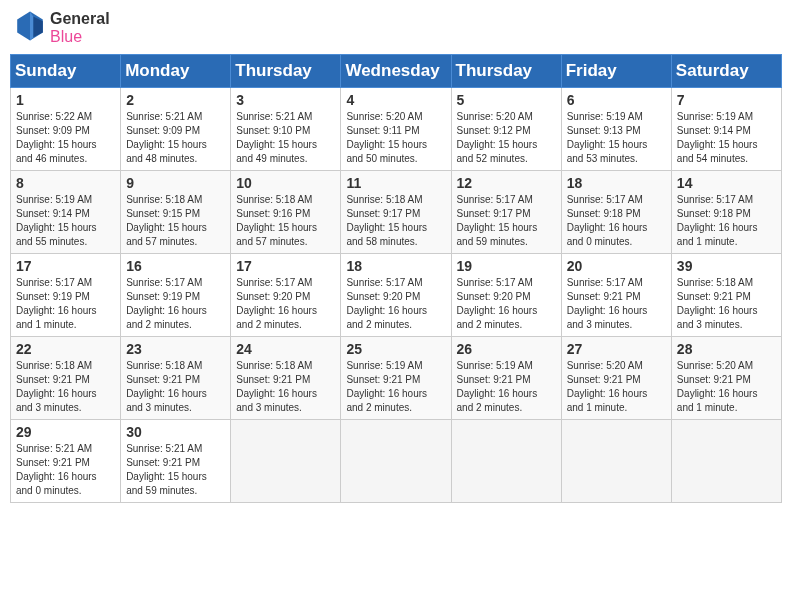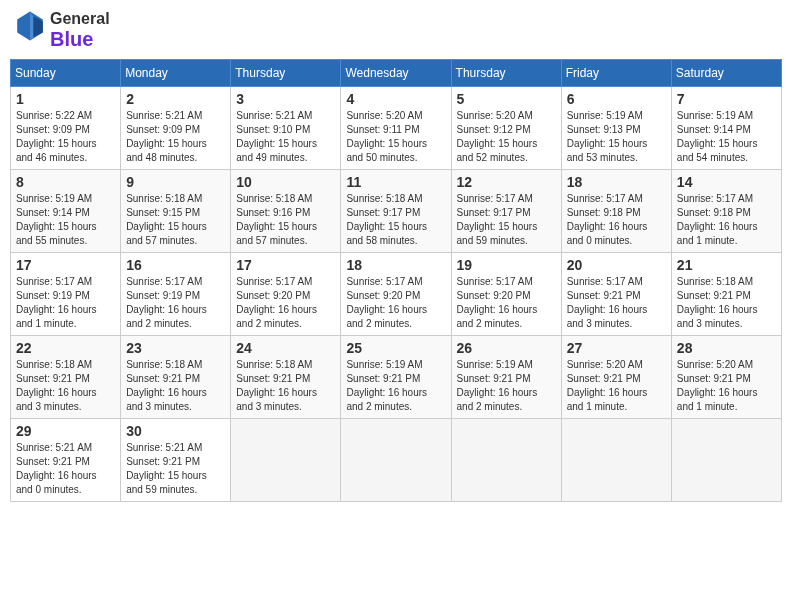--- a/index.html
+++ b/index.html
@@ -38,22 +38,22 @@
       color: #555;
     }
     .calendar {
       width: 100%;
       border-collapse: collapse;
       border: 1px solid #ccc;
     }
     .calendar th {
       background: #2a6bb5;
       color: #fff;
-      font-size: 12px;
-      font-weight: normal;
+      font-size: 17px;
+      font-weight: bold;
       padding: 6px 4px;
       text-align: left;
       border: 1px solid #4a8bd5;
     }
     .calendar td {
       vertical-align: top;
       border: 1px solid #ccc;
       padding: 4px 5px;
       width: 14.28%;
       min-height: 80px;
@@ -87,21 +87,21 @@
 
 <div class="header">
   <div class="logo">
     <svg class="logo-icon" viewBox="0 0 40 40">
       <polygon points="20,2 36,12 36,28 20,38 4,28 4,12" fill="#2a6bb5"></polygon>
       <polygon points="24,8 36,14 36,28 24,34" fill="#1a4a8a"></polygon>
       <polygon points="20,2 24,8 24,34 20,38" fill="#4a8bd5"></polygon>
     </svg>
     <div>
       <div style="font-size:16px;font-weight:bold;color:#333;">General</div>
-      <div style="font-size:20px;font-weight:bold;color:#6d28d9;">Blue</div>
+      <div style="font-size:16px;font-weight:normal;color:#ec4899;">Blue</div>
     </div>
   </div>
   <div class="title-block">
     <div class="month-title"></div>
     <div class="location"></div>
   </div>
 </div>
 
 <table class="calendar">
   <thead>
@@ -255,21 +255,21 @@
 and 2 minutes.</div>
         </td>
         <td>
           <span class="day-num">20</span>
           <div class="day-info" style="white-space: pre-line;">Sunrise: 5:17 AM
 Sunset: 9:21 PM
 Daylight: 16 hours
 and 3 minutes.</div>
         </td>
         <td>
-          <span class="day-num">21</span>
+          <span class="day-num">39</span>
           <div class="day-info" style="white-space: pre-line;">Sunrise: 5:18 AM
 Sunset: 9:21 PM
 Daylight: 16 hours
 and 3 minutes.</div>
         </td>
       </tr>
       <tr style="background: rgb(240, 244, 250);">
         <td>
           <span class="day-num">22</span>
           <div class="day-info" style="white-space: pre-line;">Sunrise: 5:18 AM

